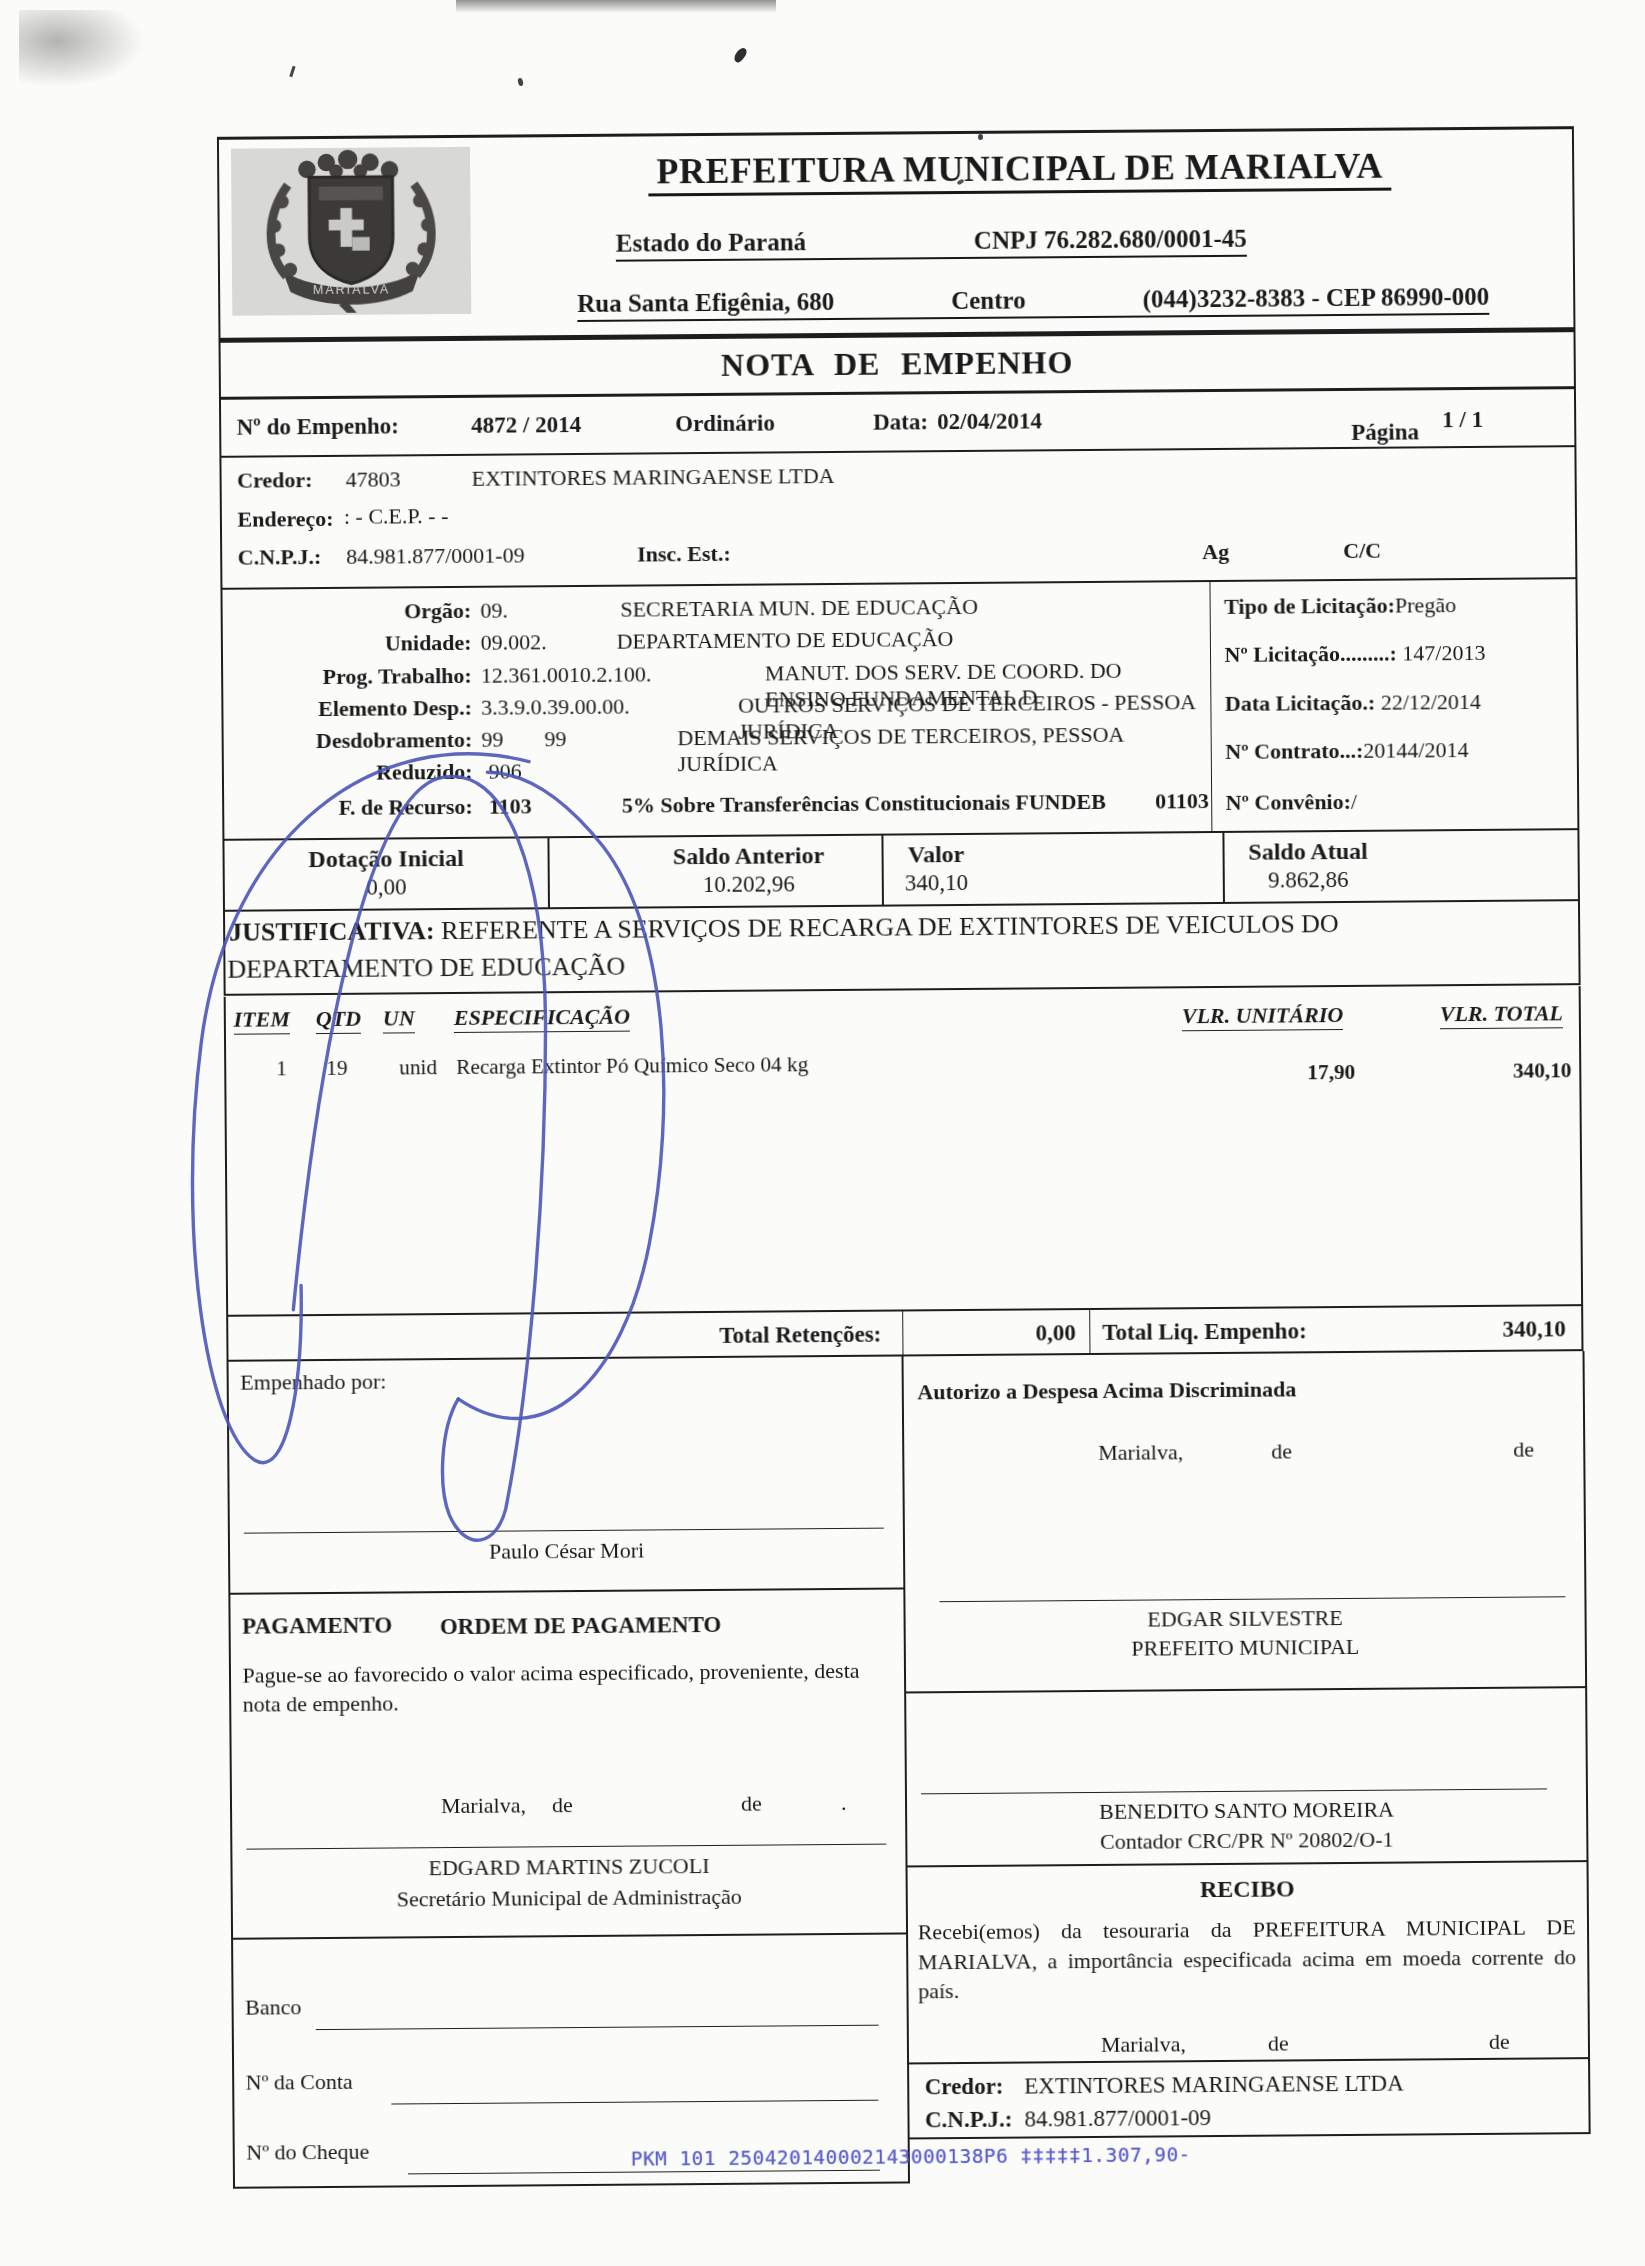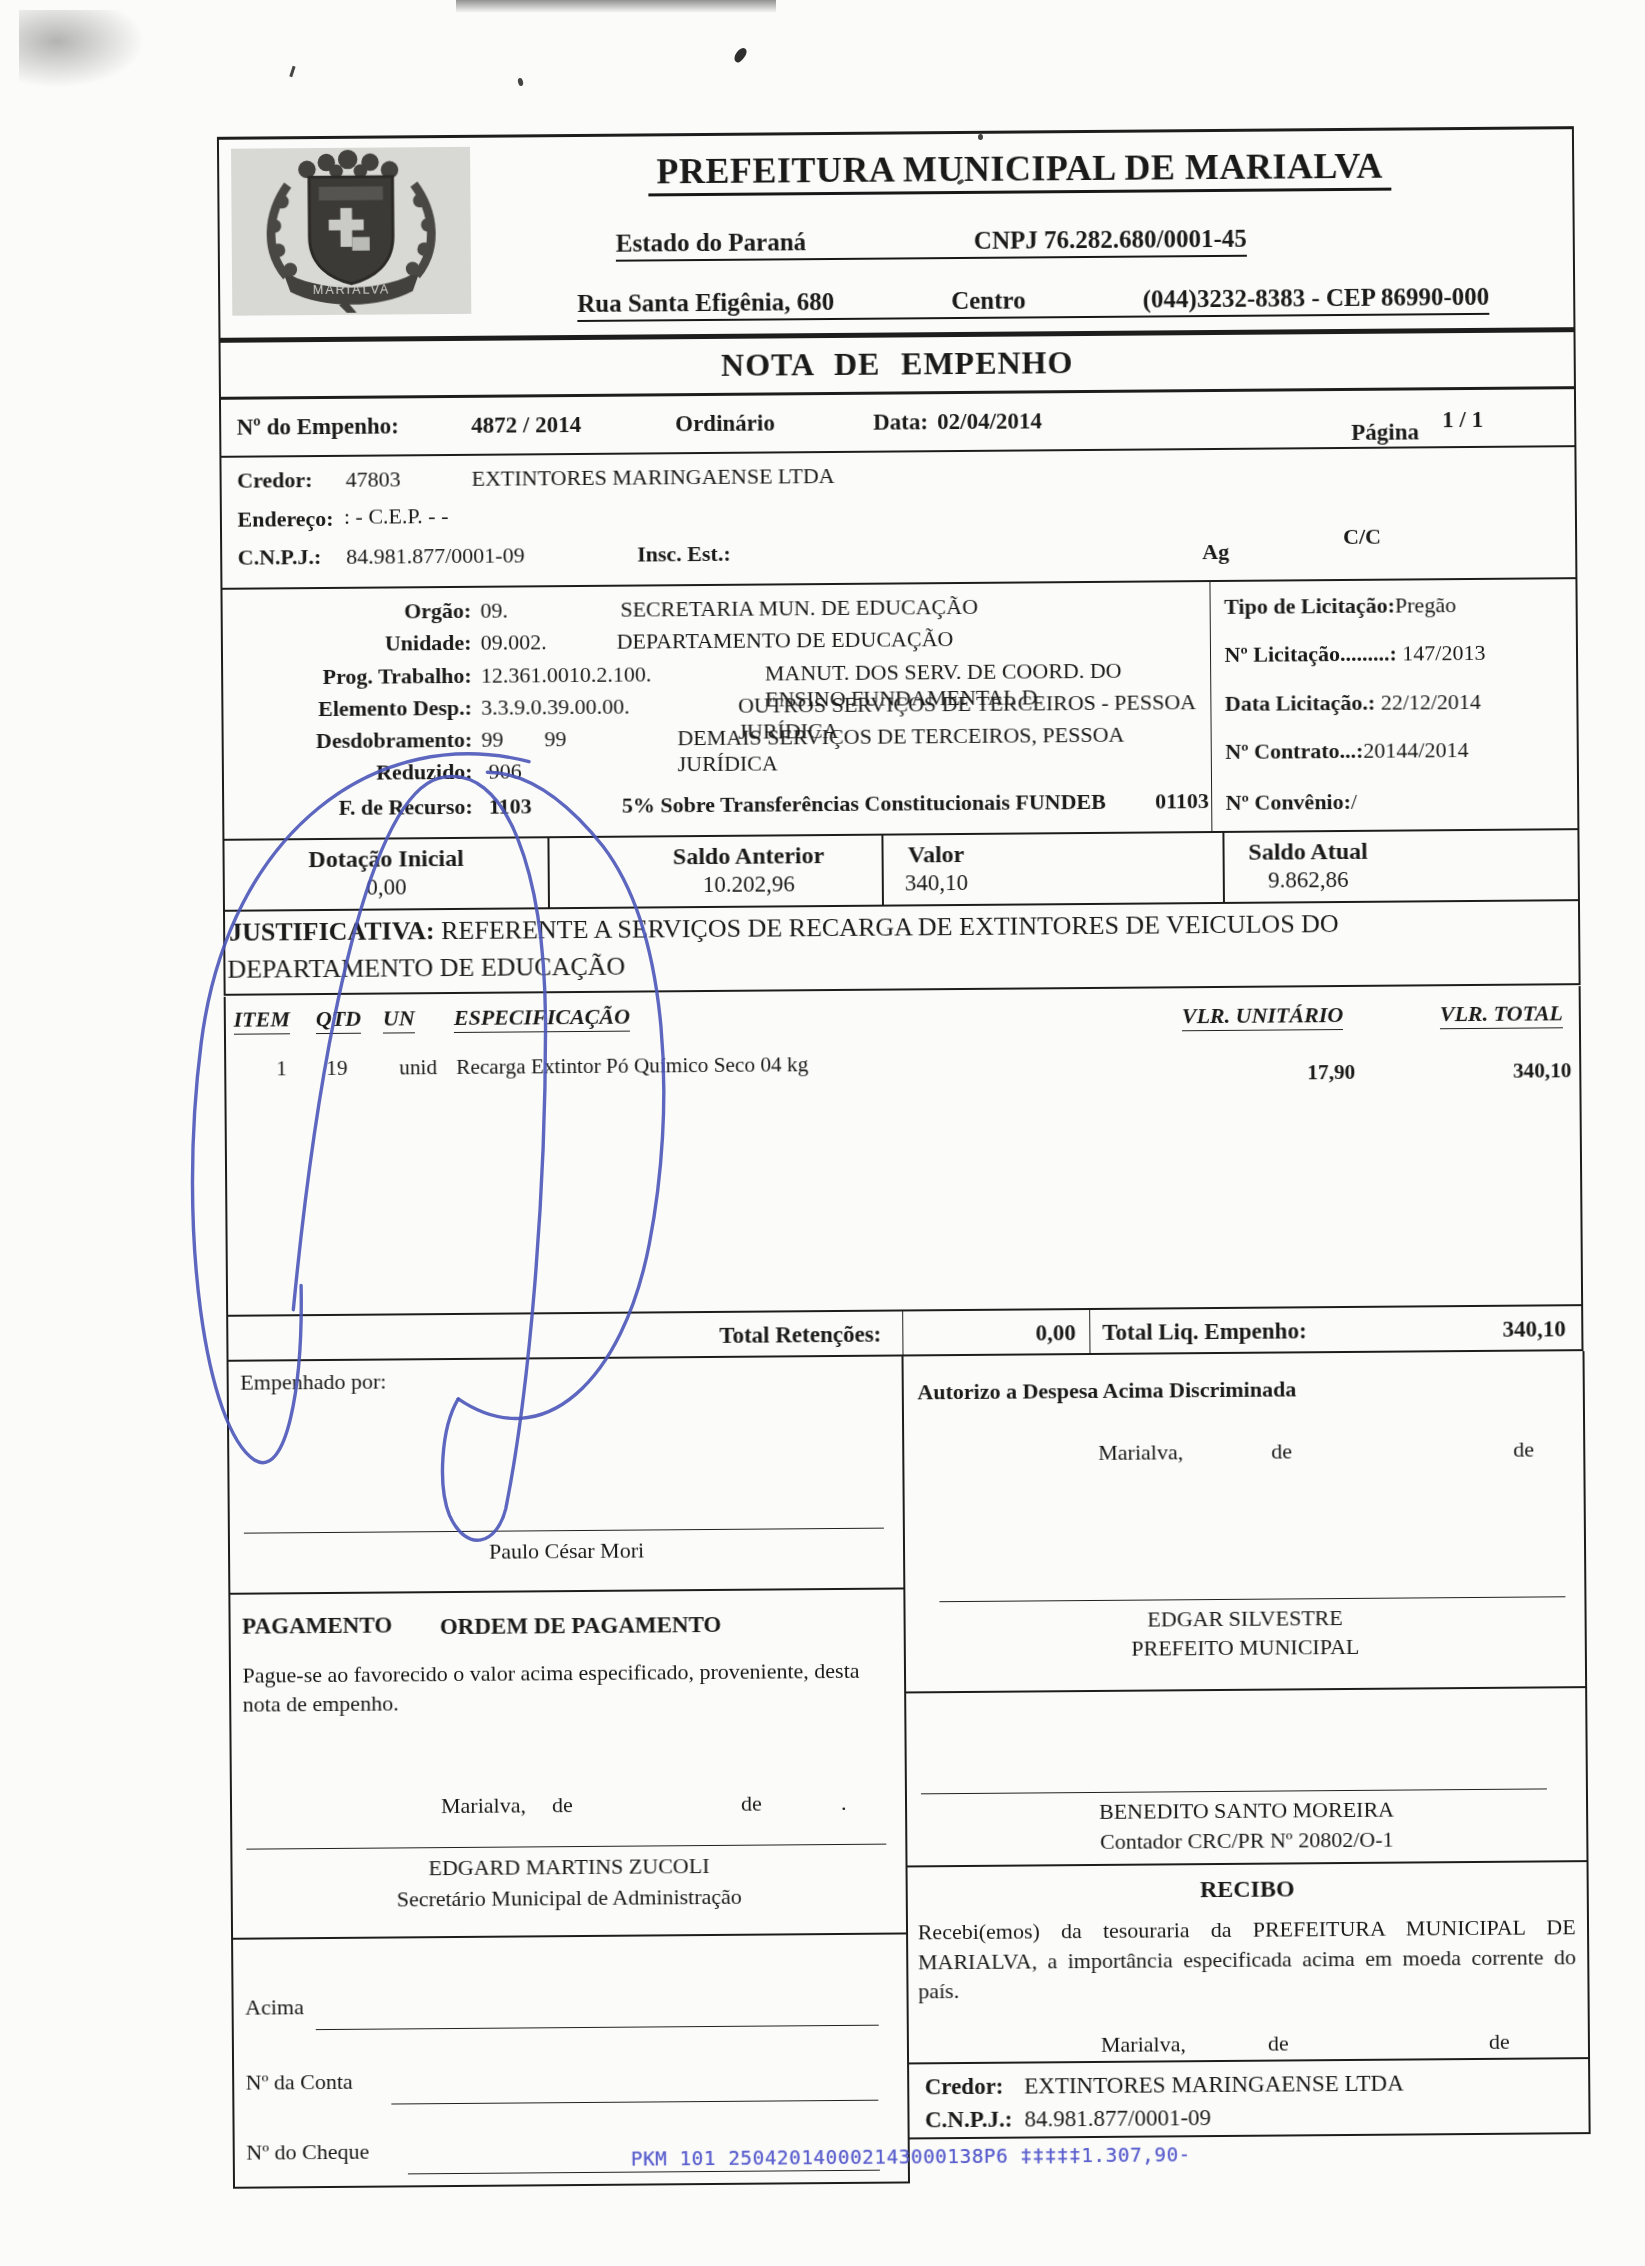--- a/index.html
+++ b/index.html
@@ -112,21 +112,21 @@
     <div class="box" style="top:453px;height:132px;">
       <span class="abs b t23" style="left:15.5px;top:9.7px;">Credor:</span>
       <span class="abs t23" style="left:124px;top:9.7px;">47803</span>
       <span class="abs t23" style="left:250px;top:9.7px;">EXTINTORES MARINGAENSE LTDA</span>
       <span class="abs b t23" style="left:15.5px;top:49px;">Endereço:</span>
       <span class="abs t23" style="left:122px;top:47px;">: - C.E.P. -   -</span>
       <span class="abs b t23" style="left:15.5px;top:87px;">C.N.P.J.:</span>
       <span class="abs t23" style="left:124px;top:87px;">84.981.877/0001-09</span>
       <span class="abs b t23" style="left:415px;top:87px;">Insc. Est.:</span>
       <span class="abs b t23" style="left:980px;top:89px;">Ag</span>
-      <span class="abs b t23" style="left:1121px;top:75px;font-family:Liberation Serif, serif;">C/C</span>
+      <span class="abs b t23" style="left:1121px;top:89px;font-family:Liberation Serif, serif;">C/C</span>
     </div>
 
     <div class="box" style="top:585px;height:251px;">
       <div class="brow" style="top:9.7px;">
         <span class="bl">Orgão:</span>
         <span class="bc">09.</span>
         <span class="bd" style="left:388px;">SECRETARIA MUN. DE EDUCAÇÃO</span>
       </div>
       <div class="brow" style="top:42px;">
         <span class="bl">Unidade:</span>
@@ -233,21 +233,21 @@
       <span class="abs b t24 center" style="left:146px;top:254px;width:408px;">ORDEM DE PAGAMENTO</span>
       <div class="abs t23" style="left:11.6px;top:299px;width:629px;line-height:1.32;">Pague-se ao favorecido o valor acima especificado, proveniente, desta nota de empenho.</div>
       <span class="abs t23" style="left:209px;top:433px;">Marialva,</span>
       <span class="abs t23" style="left:320px;top:433px;">de</span>
       <span class="abs t23" style="left:509px;top:433px;">de</span>
       <span class="abs t23" style="left:609px;top:433px;">.</span>
       <div class="sigline abs" style="left:13.6px;top:487px;width:640px;"></div>
       <div class="abs t23 center" style="left:0;right:0;top:495px;">EDGARD MARTINS ZUCOLI</div>
       <div class="abs t23 center" style="left:0;right:0;top:526px;">Secretário Municipal de Administração</div>
       <div class="hr3" style="top:576px;"></div>
-      <span class="abs t23" style="left:11.6px;top:633px;">Acima</span>
+      <span class="abs t23" style="left:11.6px;top:633px;">Banco</span>
       <div class="sigline abs" style="left:82px;top:668px;width:563px;"></div>
       <span class="abs t23" style="left:11.6px;top:708px;">Nº da Conta</span>
       <div class="sigline abs" style="left:157px;top:743px;width:487px;"></div>
       <span class="abs t23" style="left:11.6px;top:778px;">Nº do Cheque</span>
       <div class="sigline abs" style="left:173px;top:813px;width:472px;"></div>
     </div>
 
     <div class="abs" style="left:902px;top:1357px;width:681px;height:783px;border-right:2.9px solid #1f1f1f;border-bottom:2.9px solid #1f1f1f;box-sizing:border-box;">
       <span class="abs b t23" style="left:13.6px;top:23px;">Autorizo a Despesa Acima Discriminada</span>
       <span class="abs t23" style="left:194px;top:85px;">Marialva,</span>

